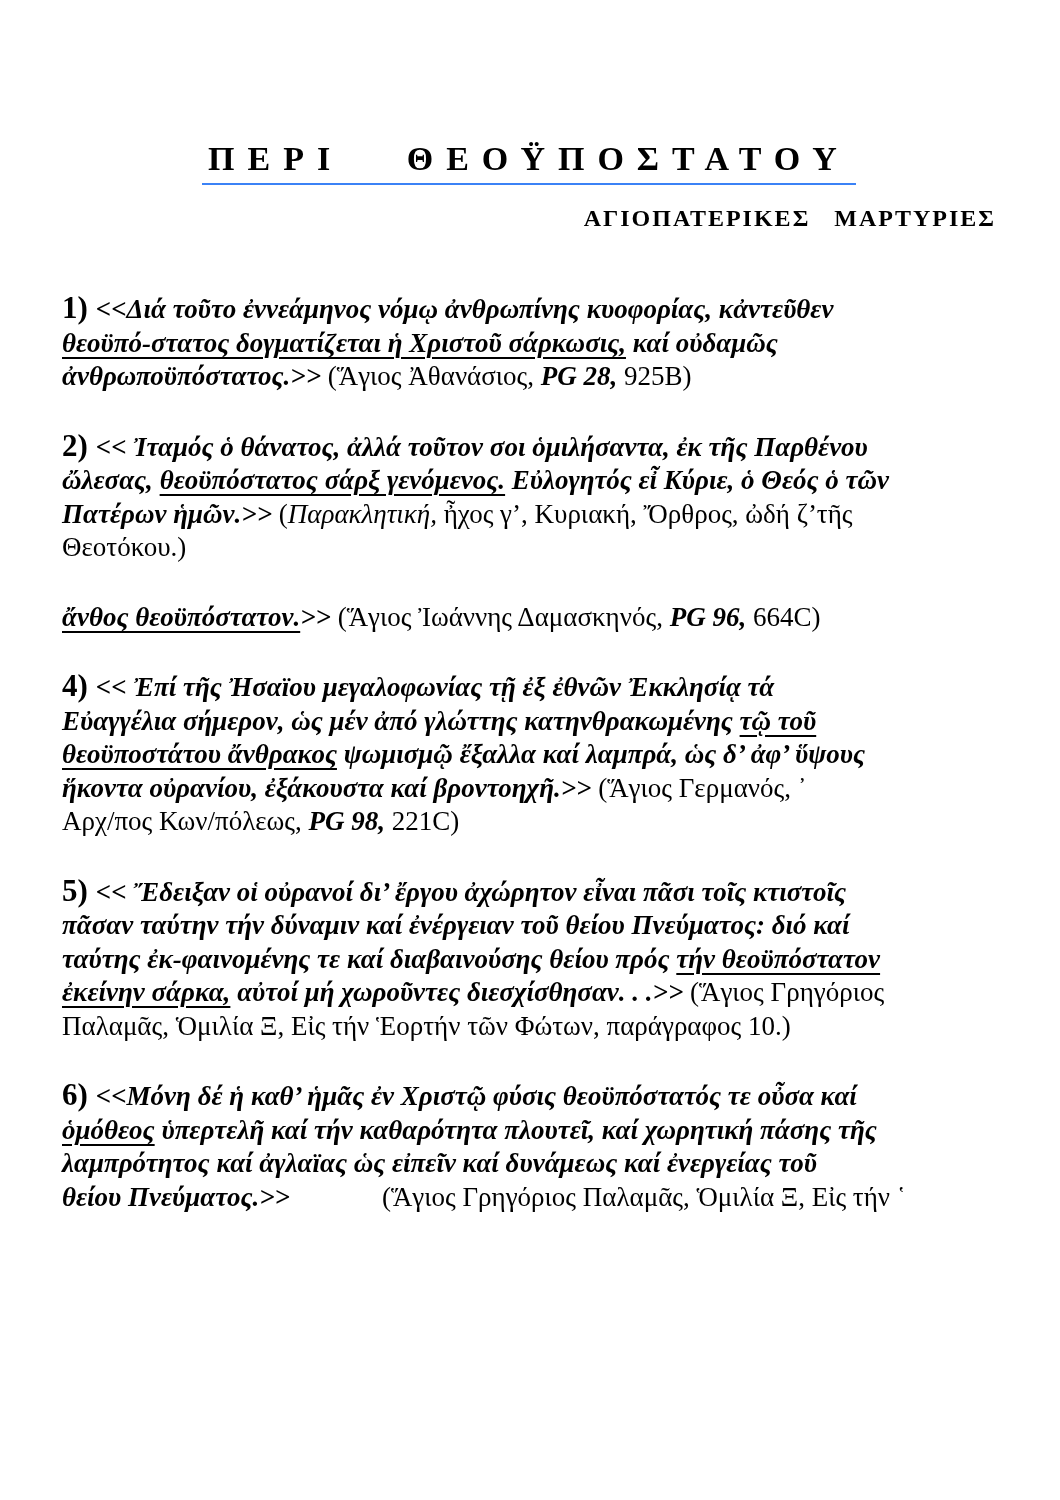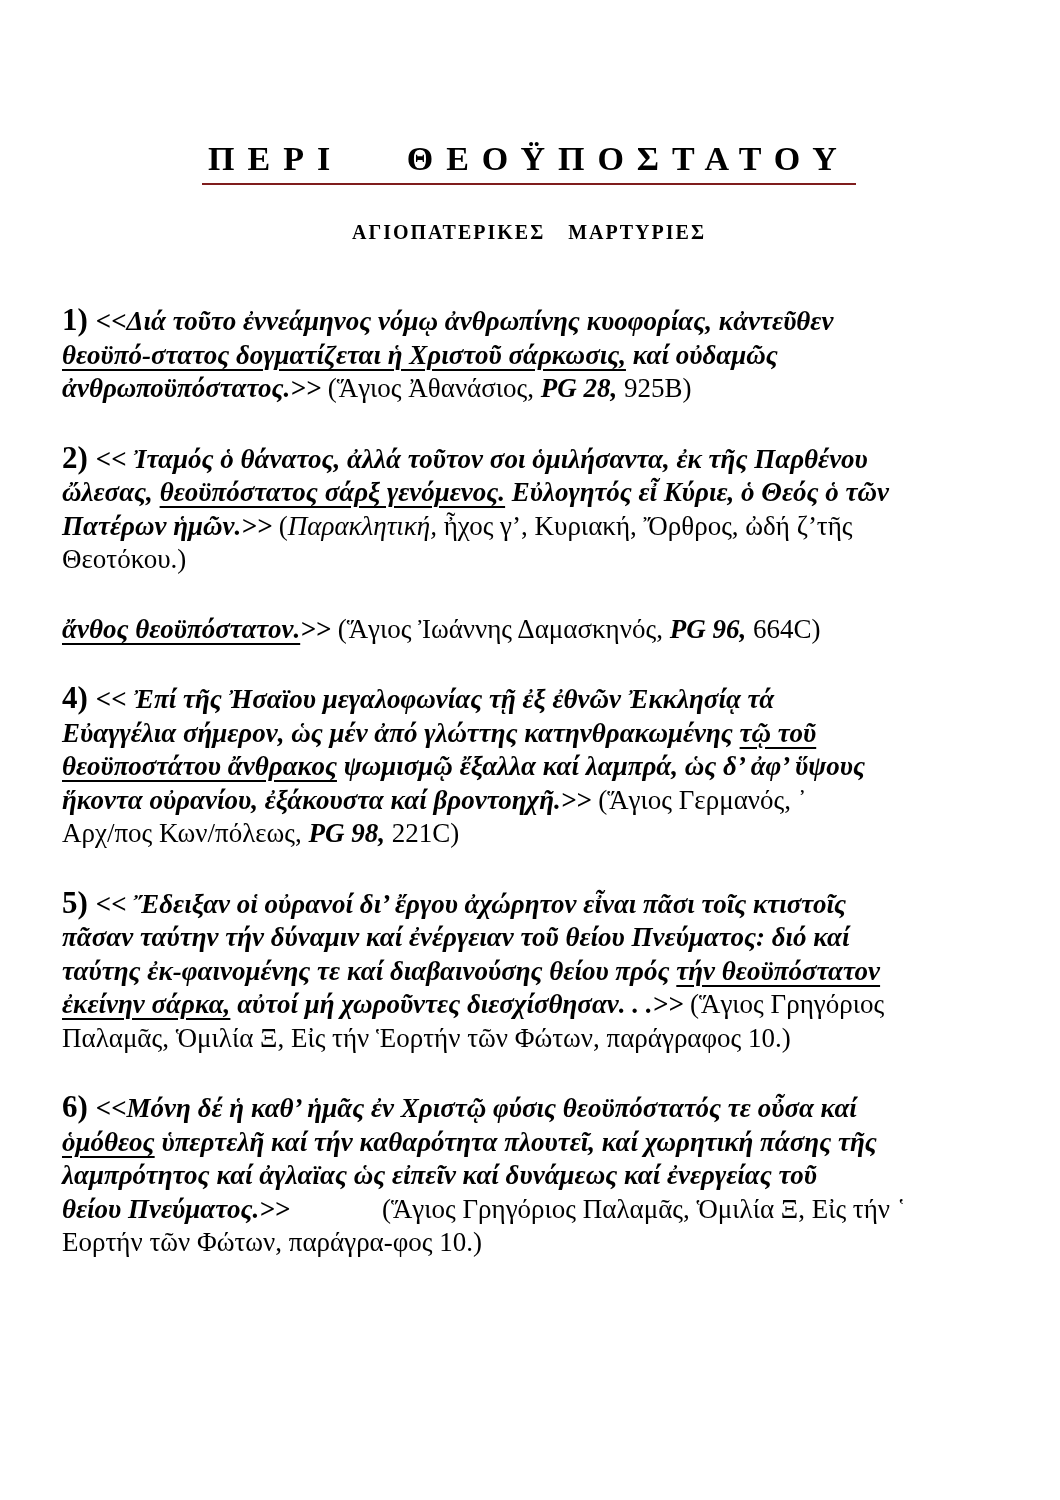--- a/index.html
+++ b/index.html
@@ -15,28 +15,28 @@
     padding: 0 64px 0 62px;
   }
   .title-wrap {
     margin-top: 140px;
     text-align: center;
   }
   .title {
     display: inline-block;
     font-size: 34px; font-weight: bold;
     letter-spacing: 13px; word-spacing: 42px;
-    border-bottom: 2px solid #7f1d1d;
+    border-bottom: 2px solid #3b82f6;
     padding: 0 6px 5px 6px;
     white-space: nowrap;
   }
   .subtitle {
-    margin-top: 36px;
-    text-align: center;
-    font-size: 20px; font-weight: bold;
+    margin-top: 20px;
+    text-align: right;
+    font-size: 24px; font-weight: bold;
     letter-spacing: 2px; word-spacing: 16px;
   }
   .items { margin-top: 60px; }
   .item { margin-bottom: 36px; }
   .line {
     font-size: 27px;
     line-height: 33.5px;
     white-space: nowrap;
   }
   .num {
@@ -91,18 +91,17 @@
         <div class="line"><span class="seg-q">πᾶσαν ταύτην τήν δύναμιν καί ἐνέργειαν τοῦ θείου Πνεύματος: διό καί</span></div>
         <div class="line"><span class="seg-q">ταύτης ἐκ-φαινομένης τε καί διαβαινούσης θείου πρός </span><span class="seg-qu">τήν θεοϋπόστατον</span></div>
         <div class="line"><span class="seg-qu">ἐκείνην σάρκα,</span><span class="seg-q"> αὐτοί μή χωροῦντες διεσχίσθησαν. . .&gt;&gt;</span><span class="seg-c"> (Ἅγιος Γρηγόριος</span></div>
         <div class="line"><span class="seg-c">Παλαμᾶς, Ὁμιλία Ξ, Εἰς τήν Ἑορτήν τῶν Φώτων, παράγραφος </span><span class="seg-cb">10.)</span></div>
       </div>
       <div class="item">
         <div class="line"><span class="num">6)</span><span class="seg-q">&lt;&lt;Μόνη δέ ἡ καθ’ ἡμᾶς ἐν Χριστῷ φύσις θεοϋπόστατός τε οὖσα καί</span></div>
         <div class="line"><span class="seg-qu">ὁμόθεος</span><span class="seg-q"> ὑπερτελῆ καί τήν καθαρότητα πλουτεῖ, καί χωρητική πάσης τῆς</span></div>
         <div class="line"><span class="seg-q">λαμπρότητος καί ἀγλαϊας ὡς εἰπεῖν καί δυνάμεως καί ἐνεργείας τοῦ</span></div>
         <div class="line"><span class="seg-q">θείου Πνεύματος.&gt;&gt;</span><span class="seg-gap"></span><span class="seg-c">(Ἅγιος Γρηγόριος Παλαμᾶς, Ὁμιλία Ξ, Εἰς τήν ῾</span></div>
-        <div class="line"><span class="seg-c">Εορτήν τῶν Φώτων, παράγρα-φος </span><span class="seg-cb">10.)</span></div>
       </div>
       <div class="item">
       </div>
     </div>
 </div>
 
 </body></html>

